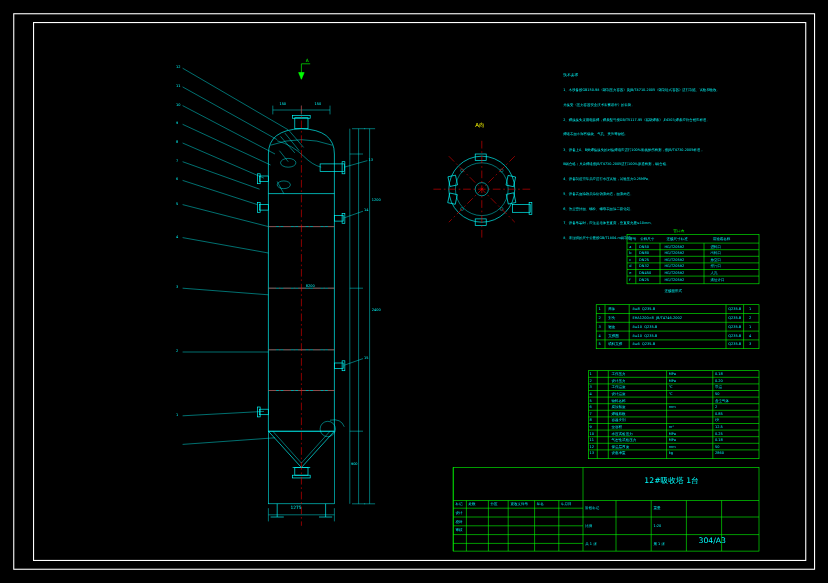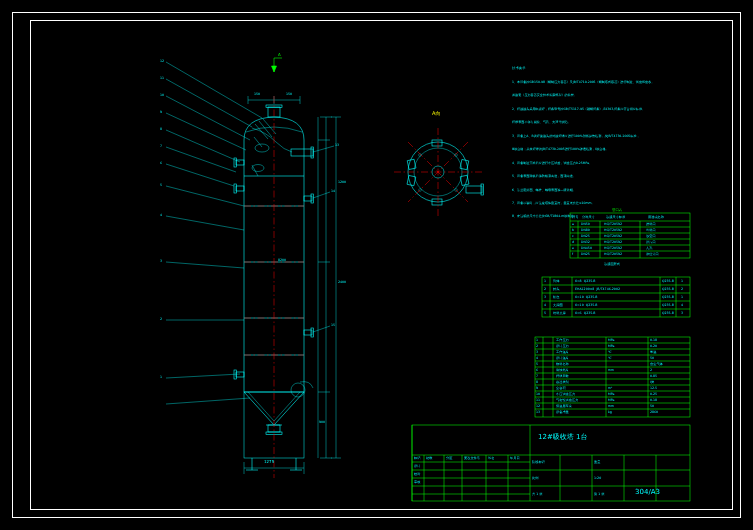--- a/index.html
+++ b/index.html
@@ -393,21 +393,21 @@
   <div class="abs txt" style="left:536px;top:404px;">12</div>
   <div class="abs txt" style="left:556px;top:404px;">保温层厚度</div>
   <div class="abs txt" style="left:608px;top:404px;">mm</div>
   <div class="abs txt" style="left:650px;top:404px;">50</div>
 
   <div class="abs txt" style="left:536px;top:410px;">13</div>
   <div class="abs txt" style="left:556px;top:410px;">设备净重</div>
   <div class="abs txt" style="left:608px;top:410px;">kg</div>
   <div class="abs txt" style="left:650px;top:410px;">2860</div>
 
-  <div class="abs" style="left:538px;top:432px;width:145px;color:#00ffff;font-size:7px;">12#吸收塔 1台</div>
+  <div class="abs" style="left:538px;top:432px;width:145px;text-align:center;color:#00ffff;font-size:7px;">12#吸收塔 1台</div>
   <div class="abs" style="left:560px;top:488px;width:100px;text-align:right;color:#00ffff;font-size:7px;">304/A3</div>
 
   <div class="abs txt" style="left:414px;top:456px;">标记</div>
   <div class="abs txt" style="left:426px;top:456px;">处数</div>
   <div class="abs txt" style="left:446px;top:456px;">分区</div>
   <div class="abs txt" style="left:464px;top:456px;">更改文件号</div>
   <div class="abs txt" style="left:488px;top:456px;">签名</div>
   <div class="abs txt" style="left:510px;top:456px;">年月日</div>
 
   <div class="abs txt" style="left:414px;top:464px;">设计</div>

